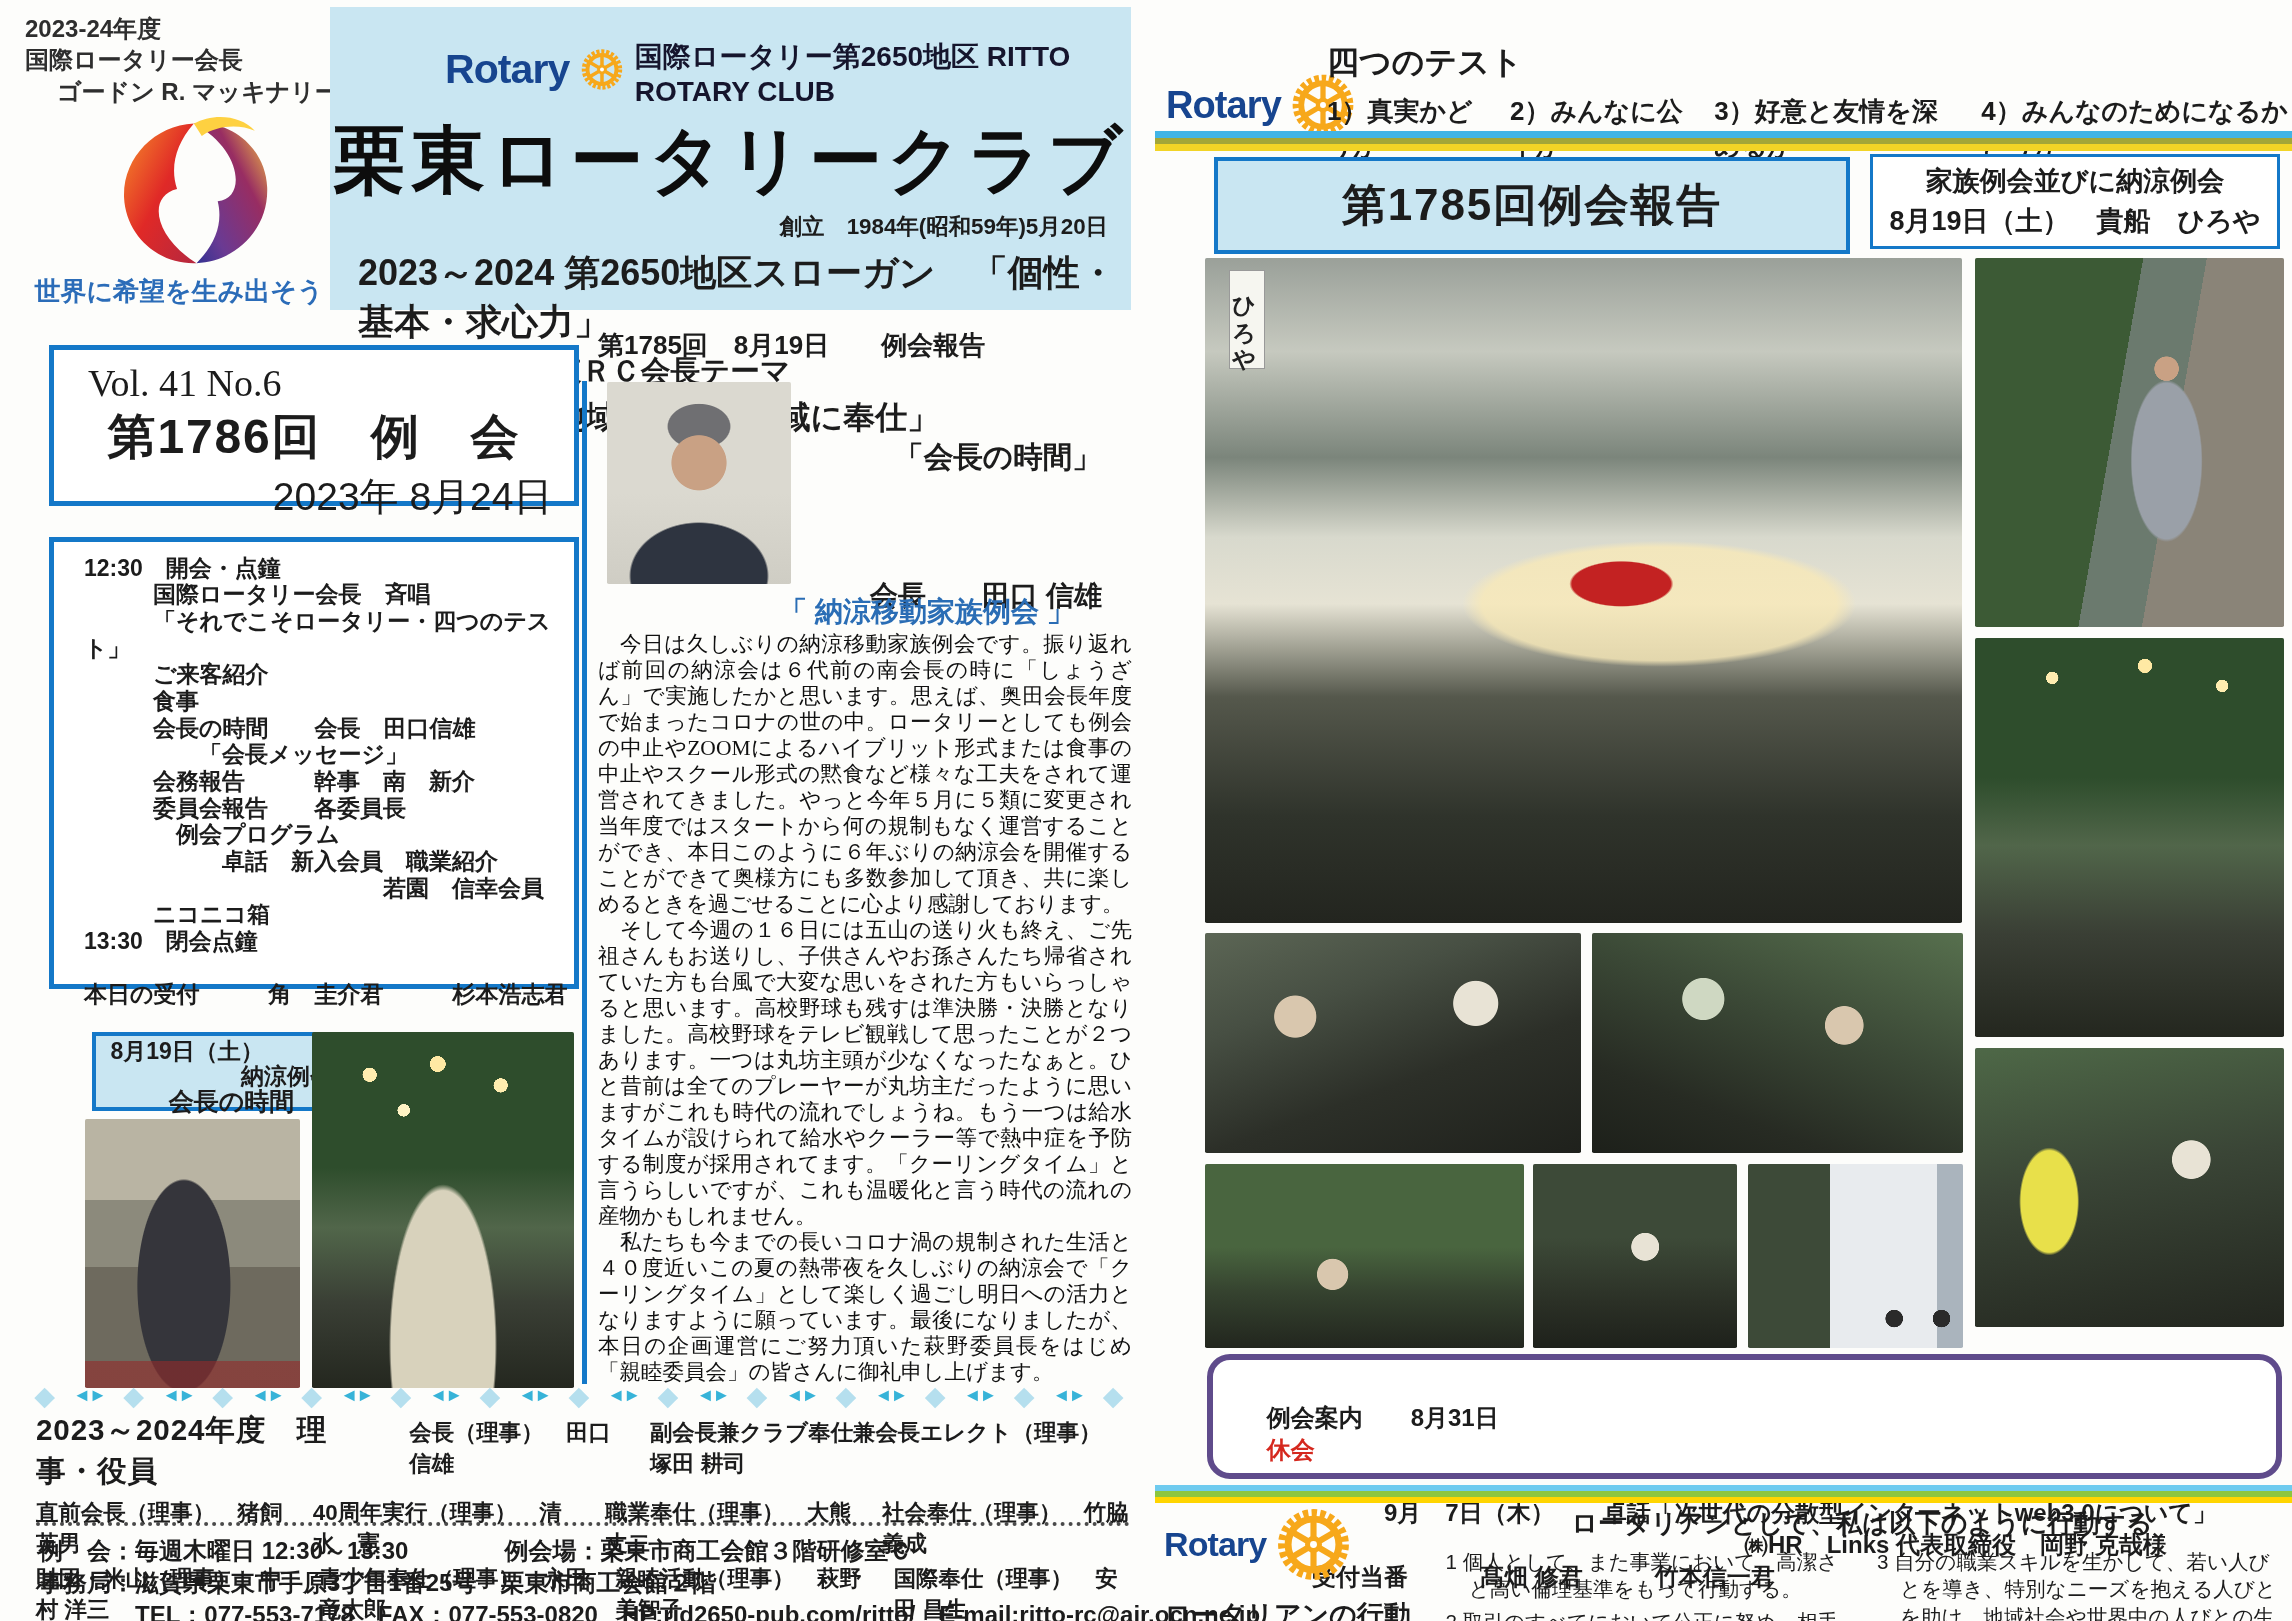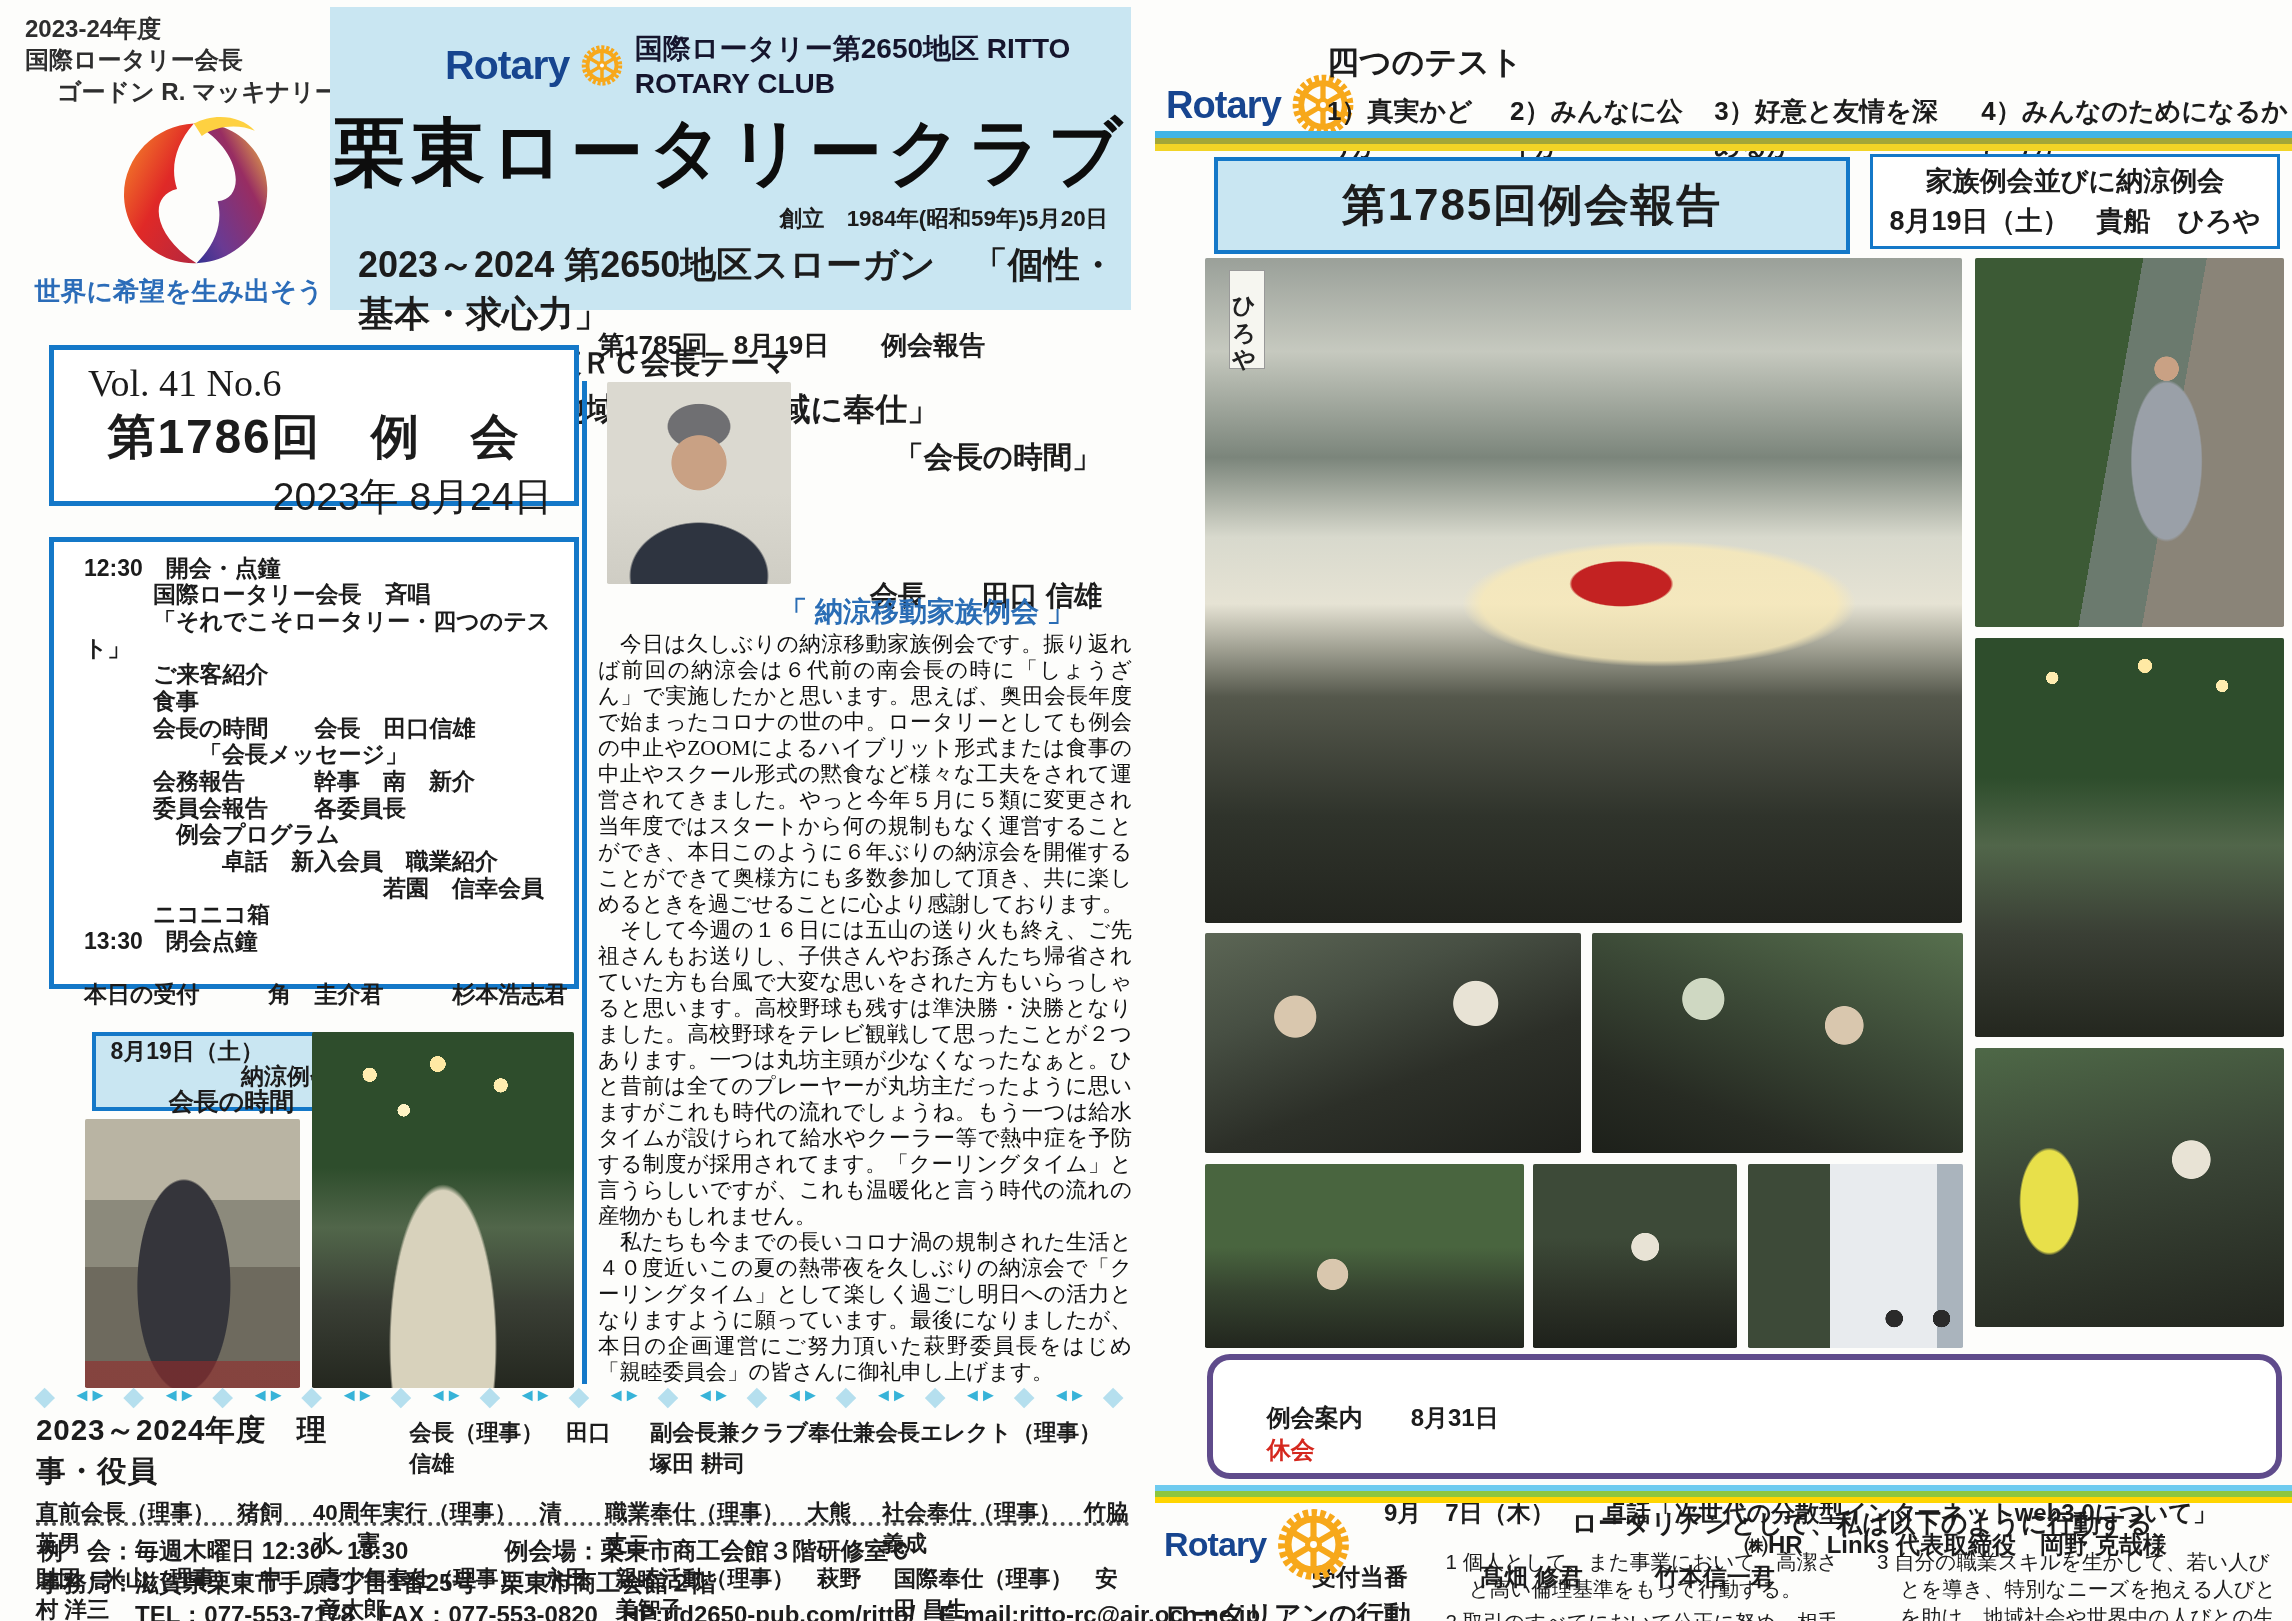--- a/index.html
+++ b/index.html
@@ -12,21 +12,21 @@
   .corner .ind { padding-left:32px; }
 
   .theme-logo { left:100px; top:113px; width:193px; height:159px; }
   .theme-caption { left:27px; top:274px; width:304px; text-align:center;
     color:#2b6cb8; font-weight:700; font-size:26px; }
 
   .header-box { left:330px; top:7.2px; width:801px; height:303px; background:#c9e6f2; }
   .hdr-row1 { display:flex; align-items:center; gap:10.7px; padding:23px 0 0 115px; }
   .rotary-word { font-size:41px; font-weight:800; color:#17458f; letter-spacing:-0.9px; }
   .wheel-svg { width:57px; height:57px; }
-  .district { font-size:28px; color:#15152d; font-weight:600; }
+  .district { font-size:28px; color:#15152d; font-weight:600;margin-top:8px; }
   .club-title { text-align:center; font-family:"Liberation Serif","DejaVu Serif",serif;
     font-size:73px; font-weight:700; letter-spacing:5.4px; color:#0d0d0d; margin-top:3.6px; }
   .founded { text-align:right; padding-right:23px; font-size:22.4px; font-weight:600;padding-left:42px; }
   .slogan-line { padding-left:28px; font-size:36px; font-weight:600; margin-top:7.2px; }
   .theme-line { padding-left:23px; font-size:29.6px; font-weight:600; margin-top:4.5px; }
   .theme-quote { text-align:center; font-size:32px; font-weight:800; margin-top:3.6px; }
 
   .issue-box { left:49px; top:345px; width:530px; height:161px; border:5.4px solid #1478c8; background:#fff; }
   .vol { font-family:"Liberation Serif","DejaVu Serif",serif; font-size:38px; padding:10.7px 0 0 34px; }
   .meeting { text-align:center; font-size:48px; font-weight:600; letter-spacing:1.8px; margin-top:0px; }

